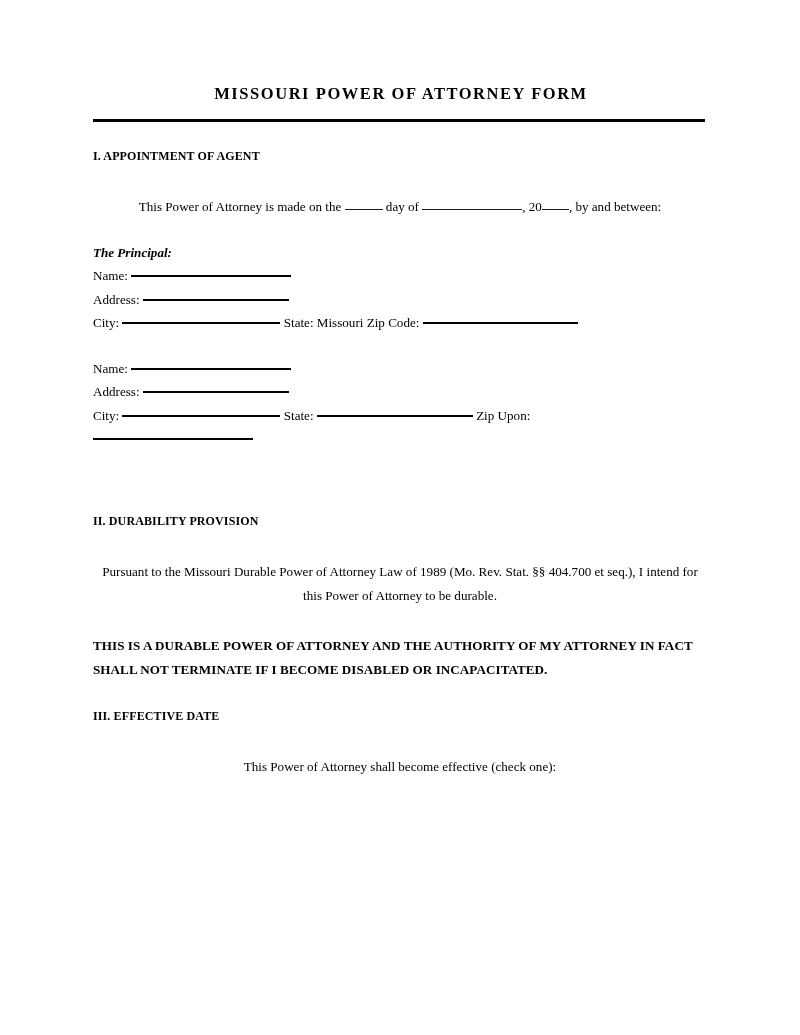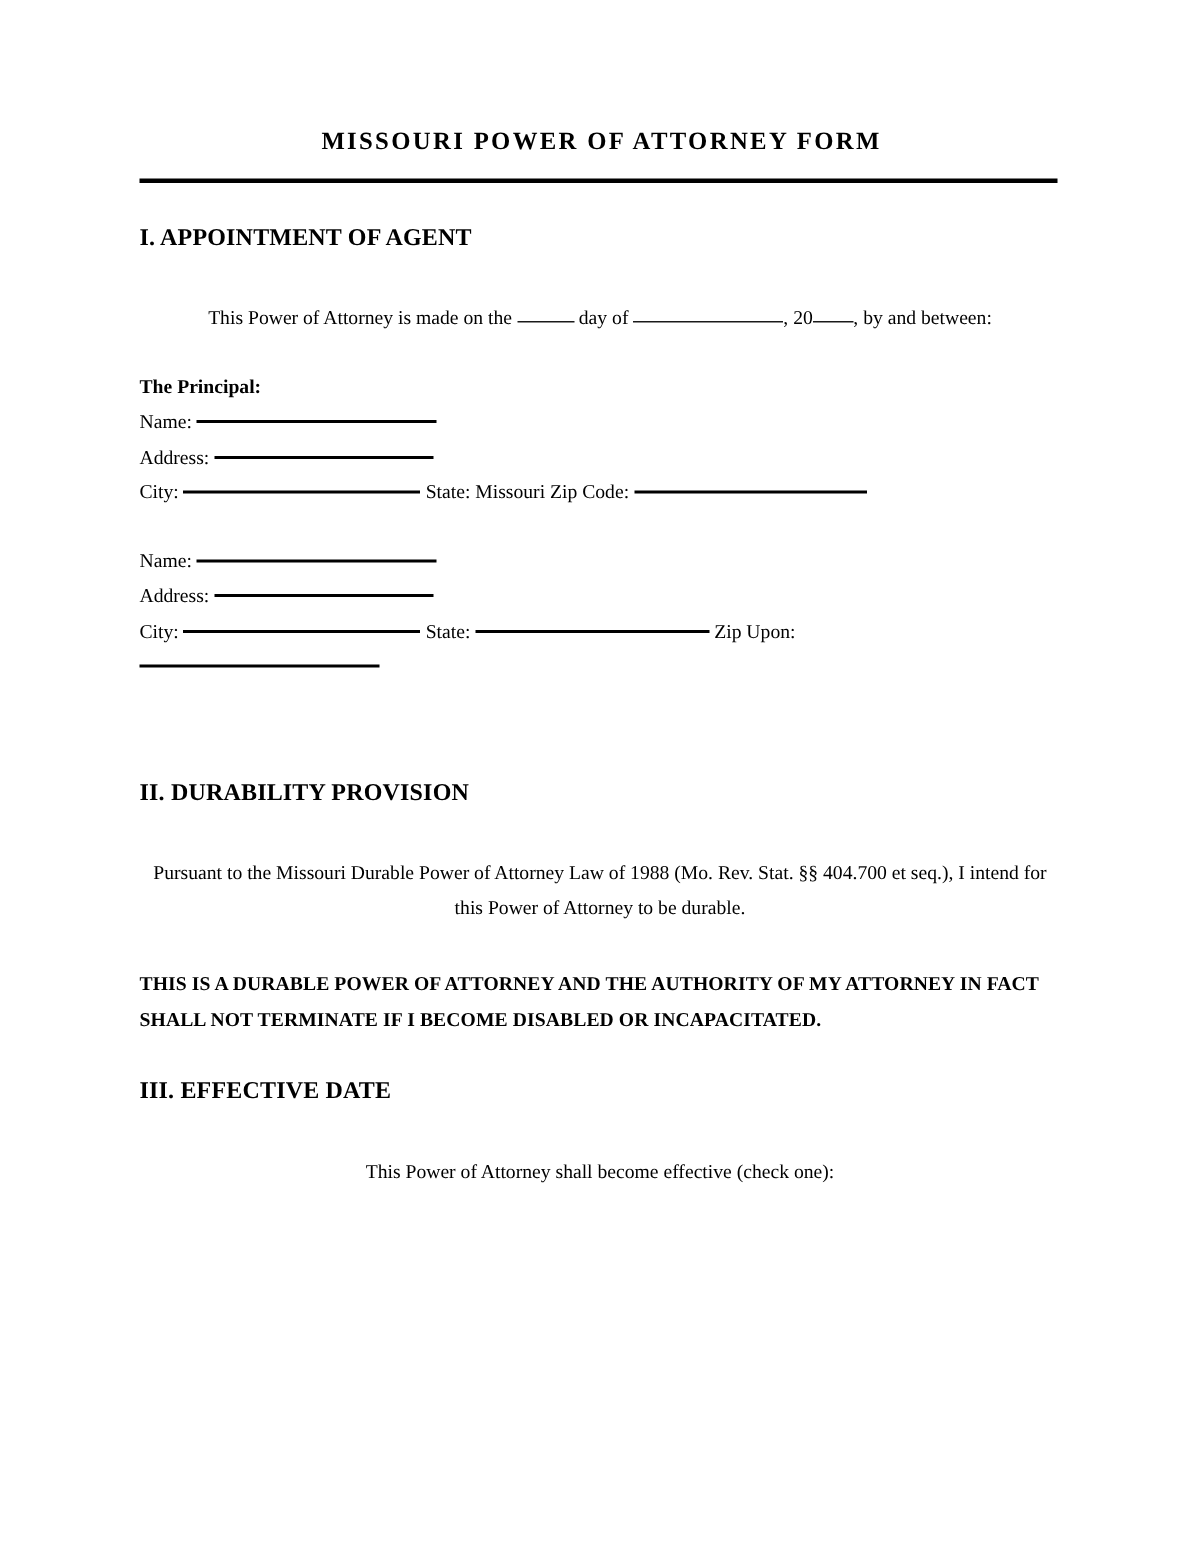--- a/index.html
+++ b/index.html
@@ -44,41 +44,42 @@
   }
   .title-rule {
     margin-top: 15px;
     height: 3px;
     background: #000000;
     width: 612px;
   }
 
   
   .section-heading {
-    font-size: 16px;
+    font-size: 12px;
     font-weight: bold;
     line-height: 1.2;
     letter-spacing: 0.12px;
   }
 
   
   .body-text {
     font-size: 13.1px;
     line-height: 23.6px;
     text-align: center;
   }
   .body-bold {
     font-size: 13.1px;
     line-height: 23.6px;
     font-weight: bold;
     letter-spacing: 0.06px;
     font-family: Liberation Serif, serif;
   }
   .label-bold {
     font-weight: bold;
+    font-style: italic;
   }
 
   
   .field-row {
     font-size: 13.1px;
     line-height: 23.5px;
     white-space: normal;
   }
   .field-label {
     white-space: pre;
@@ -192,21 +193,21 @@
 
     <div class="gap-5"></div>
 
 
     <div class="gap-3"></div>
 
     <div class="section-heading">II. DURABILITY PROVISION</div>
 
     <div class="gap-4"></div>
 
-    <div class="body-text">Pursuant to the Missouri Durable Power of Attorney Law of 1988 (Mo. Rev. Stat. §§ 404.700 et seq.), I intend for this Power of Attorney to be durable.</div>
+    <div class="body-text">Pursuant to the Missouri Durable Power of Attorney Law of 1989 (Mo. Rev. Stat. §§ 404.700 et seq.), I intend for this Power of Attorney to be durable.</div>
 
     <div class="gap-3"></div>
 
     <div class="body-bold">THIS IS A DURABLE POWER OF ATTORNEY AND THE AUTHORITY OF MY ATTORNEY IN FACT SHALL NOT TERMINATE IF I BECOME DISABLED OR INCAPACITATED.</div>
 
     <div class="gap-3"></div>
 
     <div class="section-heading">III. EFFECTIVE DATE</div>
 
     <div class="gap-4"></div>

